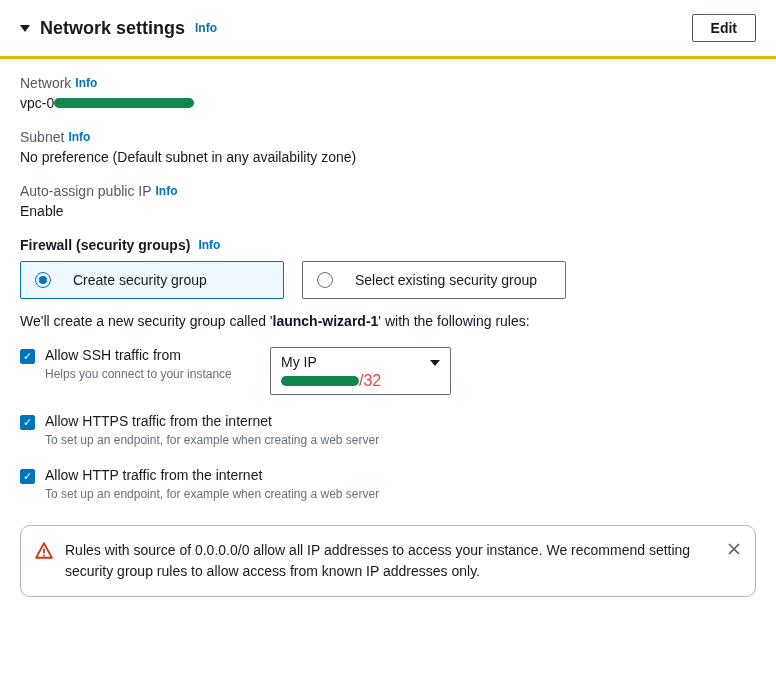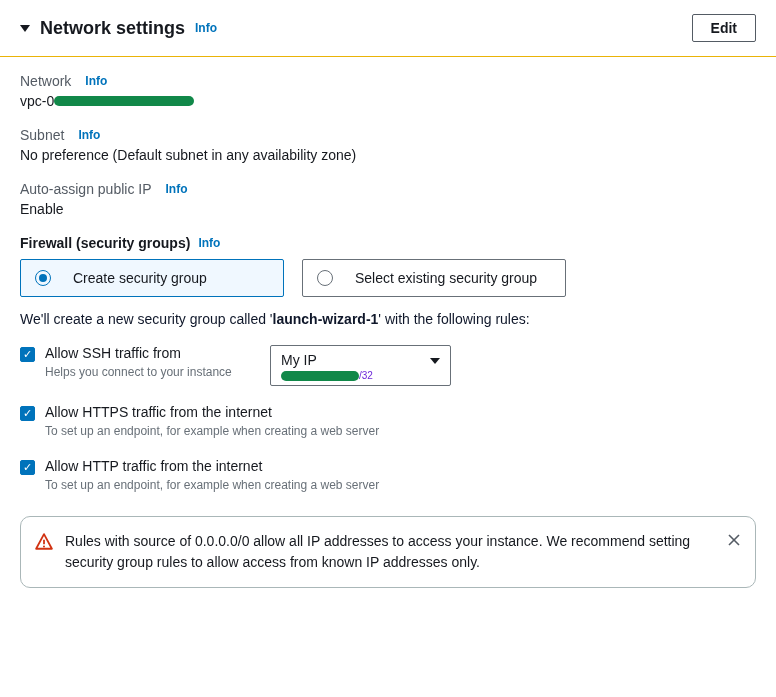--- a/index.html
+++ b/index.html
@@ -8,21 +8,21 @@
       font-size: 14px;
       color: #16191f;
       background: #ffffff;
       width: 776px;
     }
     .panel-header {
       display: flex;
       align-items: center;
       justify-content: space-between;
       padding: 14px 20px 14px 20px;
-      border-bottom: 1px solid #eab308;
+      border-bottom: 3px solid #eab308;
     }
     .panel-header-left {
       display: flex;
       align-items: center;
       gap: 10px;
     }
     .caret {
       width: 0;
       height: 0;
       border-left: 5px solid transparent;
@@ -54,21 +54,21 @@
     .panel-body {
       padding: 16px 20px 20px 20px;
     }
     .field-group { margin-bottom: 18px; }
     .field-label {
       font-size: 14px;
       color: #545b64;
       font-weight: 400;
       display: flex;
       align-items: center;
-      gap: 14px;
+      gap: 4px;
     }
     .field-label-bold {
       font-size: 14px;
       color: #16191f;
       font-weight: 700;
       display: flex;
       align-items: center;
       gap: 8px;
     }
     .field-value {
@@ -294,21 +294,21 @@
         </span>
       <div class="checkbox-content">
         <div class="checkbox-label">Allow SSH traffic from</div>
         <div class="helper-text">Helps you connect to your instance</div>
       </div>
     </div>
     <div class="dropdown">
       <div class="dropdown-label">My IP</div>
       <div class="dropdown-sub">
         <span class="redacted-bar" style="width:78px;height:10px"></span>
-        <span style="font-size:10px;color:#6d28d9">/32</span>
+        <span style="font-size:16px;color:#ef4444">/32</span>
       </div>
       <span class="dropdown-caret"></span>
     </div>
   </div>
 
   <div class="checkbox-row">
     <span class="checkbox">
         <span class="checkmark">✓</span>
       </span>
     <div class="checkbox-content">

